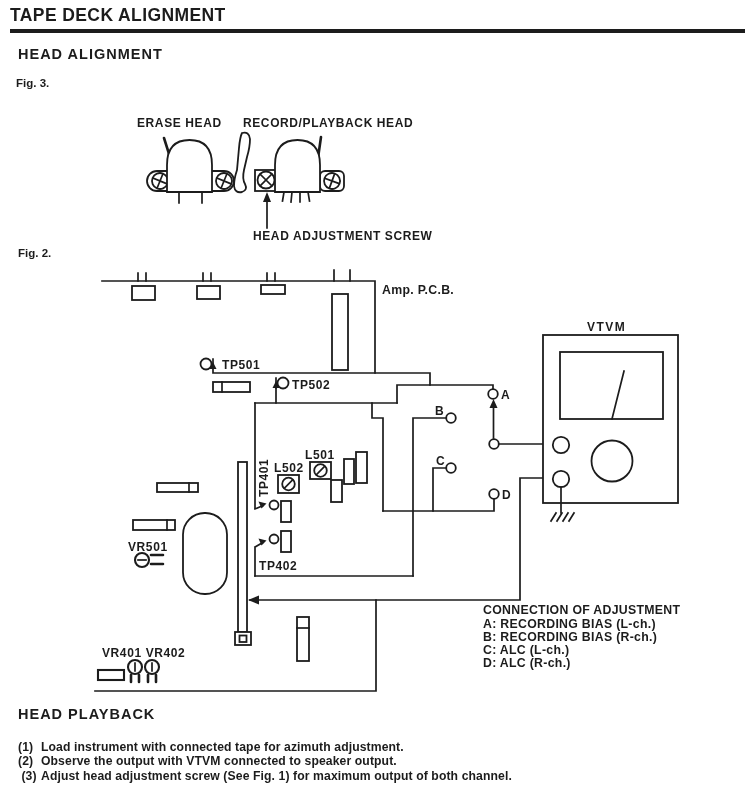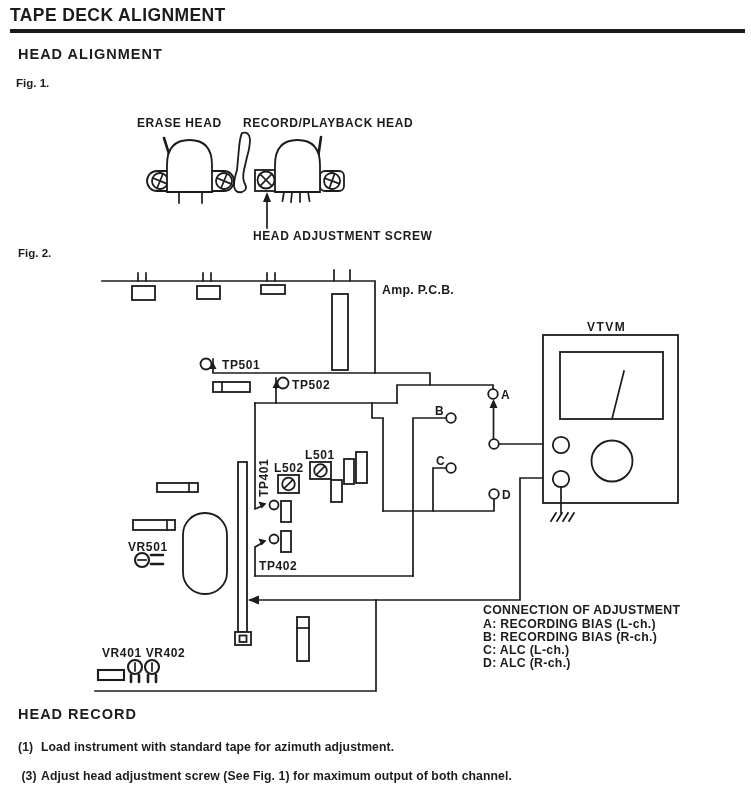--- a/index.html
+++ b/index.html
@@ -28,21 +28,21 @@
 </head>
 <body>
 
 <div id="page">
 
   <div class="abs title">TAPE DECK ALIGNMENT</div>
   <div class="abs rule"></div>
 
   <div class="abs h2" style="left:18px;top:46px;">HEAD ALIGNMENT</div>
 
-  <div class="abs figcap" style="left:16px;top:77px;">Fig. 1.</div>
+  <div class="abs figcap" style="left:16px;top:77px;">Fig. 3.</div>
 
   <svg style="top:100px;" width="751" height="146" viewBox="0 100 751 146">
 
     <text class="lbl" x="137" y="127">ERASE HEAD</text>
     <text class="lbl" x="243" y="127">RECORD/PLAYBACK HEAD</text>
 
     <g>
       <rect class="fw" x="147" y="171" width="87" height="20" rx="10"></rect>
       <g transform="rotate(22 160 181)">
         <circle class="fw" cx="160" cy="181" r="8"></circle>
@@ -236,22 +236,25 @@
 
     <g>
       <text class="lbl-sm" x="483" y="614">CONNECTION OF ADJUSTMENT</text>
       <text class="lbl-sm" x="483" y="628">A: RECORDING BIAS (L-ch.)</text>
       <text class="lbl-sm" x="483" y="641">B: RECORDING BIAS (R-ch.)</text>
       <text class="lbl-sm" x="483" y="654">C: ALC (L-ch.)</text>
       <text class="lbl-sm" x="483" y="667">D: ALC (R-ch.)</text>
     </g>
   </svg>
 
-  <div class="abs h2" style="left:18px;top:706px;">HEAD RECORD</div>
+  <div class="abs h2" style="left:18px;top:706px;">HEAD PLAYBACK</div>
 
   <div class="steps-row" style="top:740px;">
-    <span class="num">(1)</span><span class="txt">Load instrument with standard tape for azimuth adjustment.</span>
+    <span class="num">(1)</span><span class="txt">Load instrument with connected tape for azimuth adjustment.</span>
+  </div>
+  <div class="steps-row" style="top:754px;">
+    <span class="num">(2)</span><span class="txt">Observe the output with VTVM connected to speaker output.</span>
   </div>
   <div class="steps-row" style="top:769px;text-align:center;">
     <span class="num">(3)</span><span class="txt">Adjust head adjustment screw (See Fig. 1) for maximum output of both channel.</span>
   </div>
 
 </div>
 
 </body></html>

